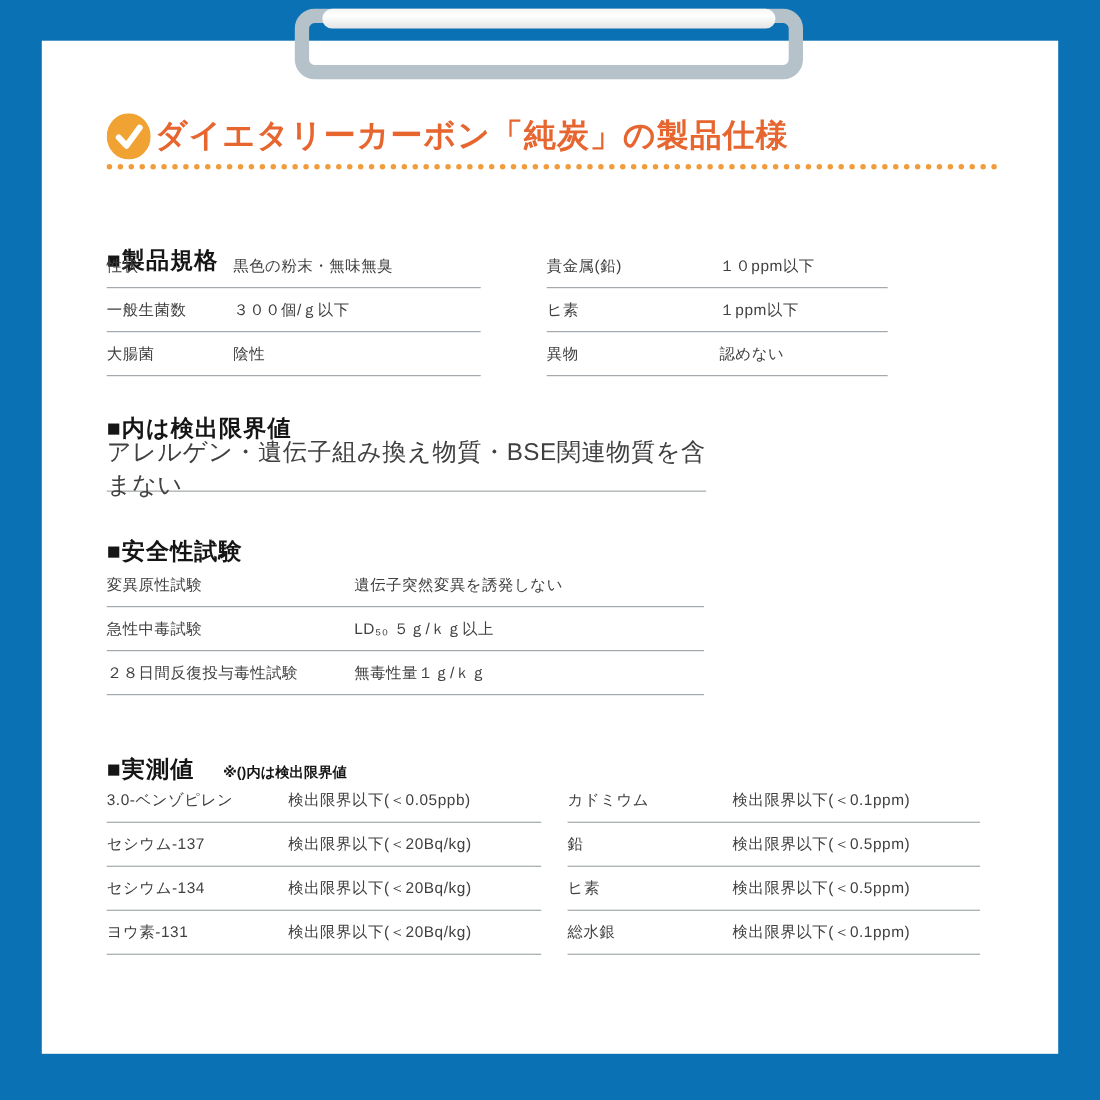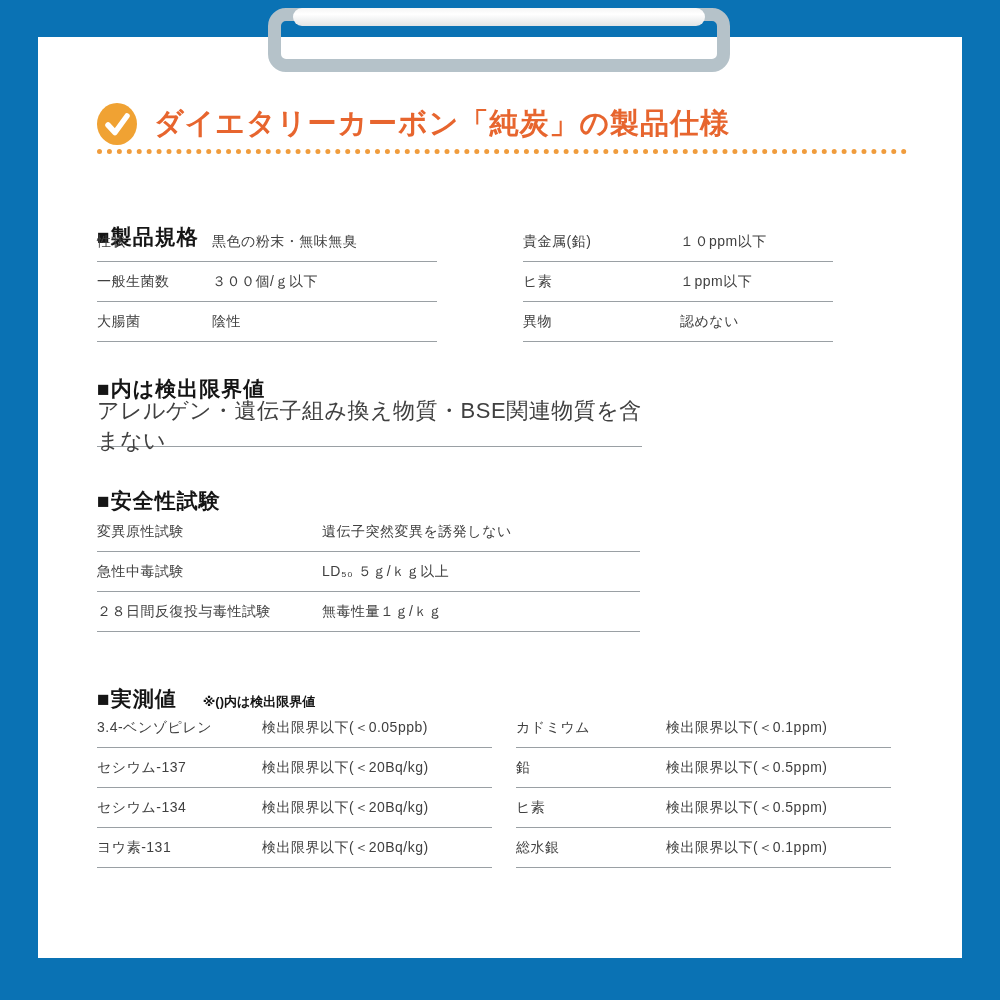--- a/index.html
+++ b/index.html
@@ -29,21 +29,21 @@
     position: absolute;
     left: 293px; top: 8px;
     width: 412px; height: 18px;
     border-radius: 9px;
     background: linear-gradient(#f5f5f5 0%, #ffffff 35%, #e2e4e5 100%);
   }
   
   .title-row {
     position: absolute;
     left: 59px; top: 66px;
-    display: flex; align-items: center; gap: 17px;
+    display: flex; align-items: center; gap: 4px;
   }
   .check-badge { width: 40px; height: 42px; display: block; }
   .page-title {
     font-size: 29px;
     font-weight: bold;
     color: #E7652E;
     letter-spacing: 1px;
   }
   .dotted-divider {
     position: absolute;
@@ -77,21 +77,21 @@
     display: flex; align-items: center;
     height: 42px;
     border-bottom: 1px solid #9aa0a4;
     font-size: 22px;
     color: #404040;
     letter-spacing: 0.5px;
   }
   
   #spec-left   { left: 59px;  top: 185px; width: 340px; }
   #spec-left   .label { width: 115px; }
-  #spec-right  { left: 485px; top: 185px; width: 310px; }
+  #spec-right  { left: 459px; top: 185px; width: 310px; }
   #spec-right  .label { width: 157px; }
   #materials-table { left: 59px; top: 368px; width: 545px; }
   #safety-table { left: 59px; top: 475px; width: 543px; }
   #safety-table .label { width: 225px; }
   #measured-left  { left: 59px;  top: 671px; width: 395px; }
   #measured-left  .label { width: 165px; }
   #measured-right { left: 478px; top: 671px; width: 375px; }
   #measured-right .label { width: 150px; }
   #materials-heading { top: 338px; }
   #spec-heading { top: 158px; margin-top: 28px; }
@@ -165,21 +165,21 @@
     <div class="spec-row">
       <span class="label">２８日間反復投与毒性試験</span>
       <span class="value">無毒性量１ｇ/ｋｇ</span>
     </div>
   </div>
 
   <h2 class="section-heading" id="measured-heading"><span>■実測値</span><span class="heading-note">※()内は検出限界値</span></h2>
 
   <div class="spec-table" id="measured-left">
     <div class="spec-row">
-      <span class="label">3.4-ベンゾピレン</span>
+      <span class="label">3.0-ベンゾピレン</span>
       <span class="value">検出限界以下(＜0.05ppb)</span>
     </div>
     <div class="spec-row">
       <span class="label">セシウム-137</span>
       <span class="value">検出限界以下(＜20Bq/kg)</span>
     </div>
     <div class="spec-row">
       <span class="label">セシウム-134</span>
       <span class="value">検出限界以下(＜20Bq/kg)</span>
     </div>

